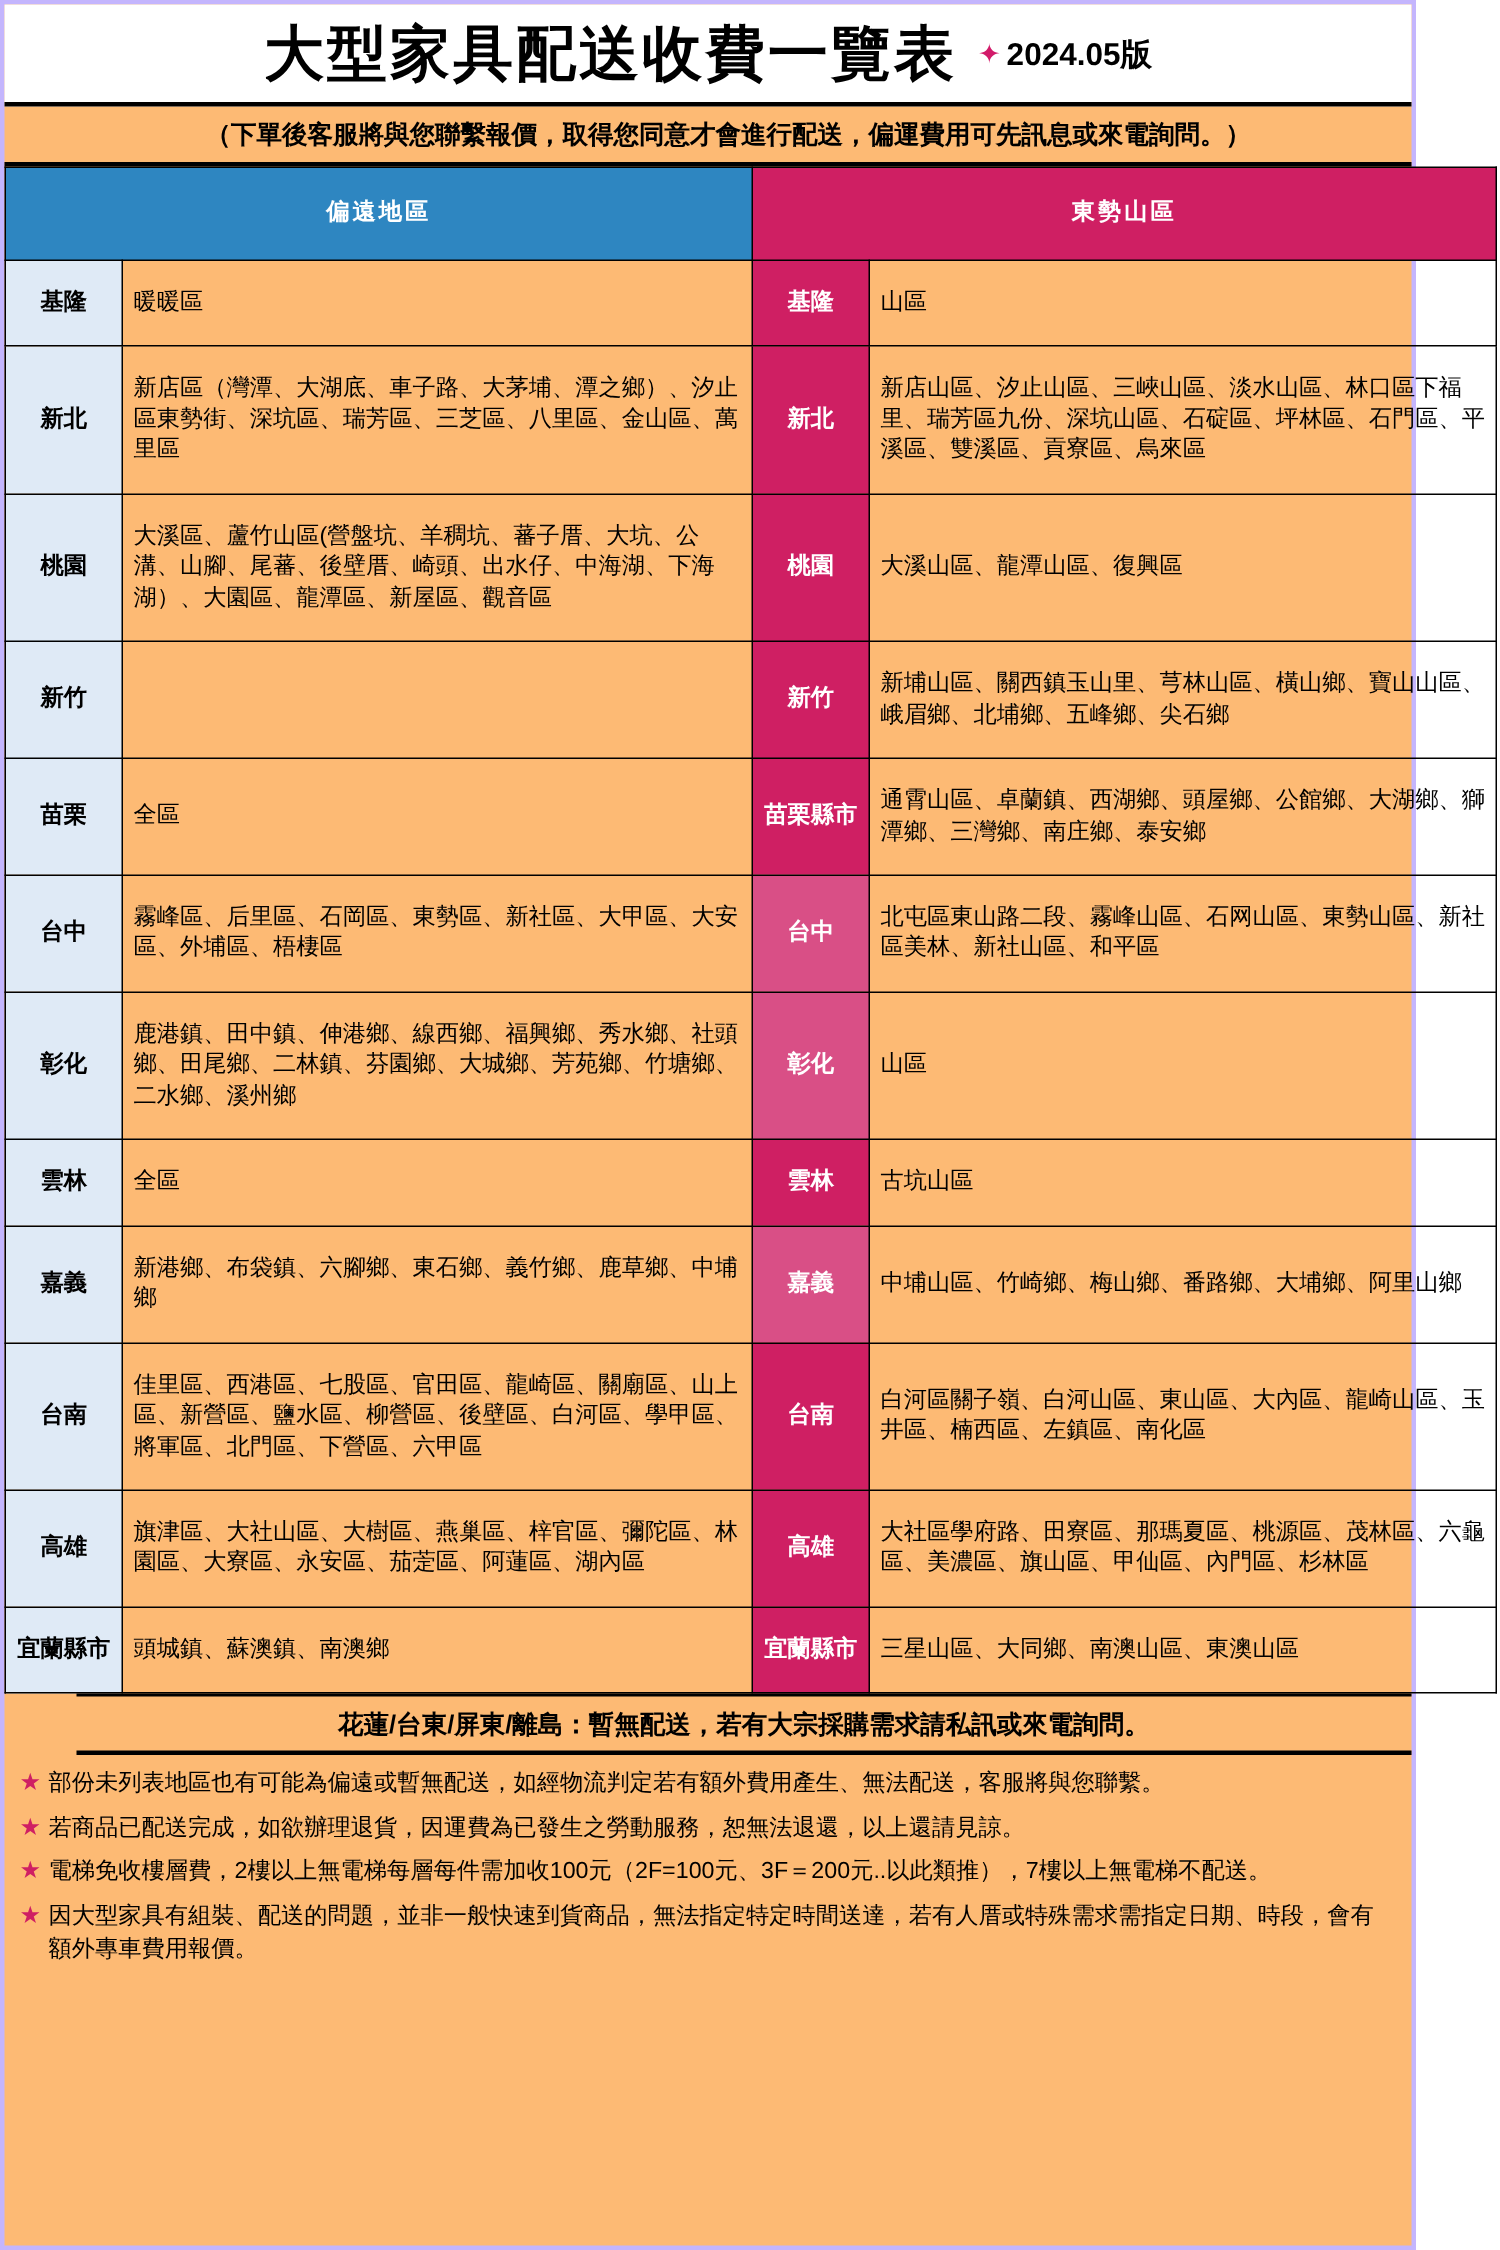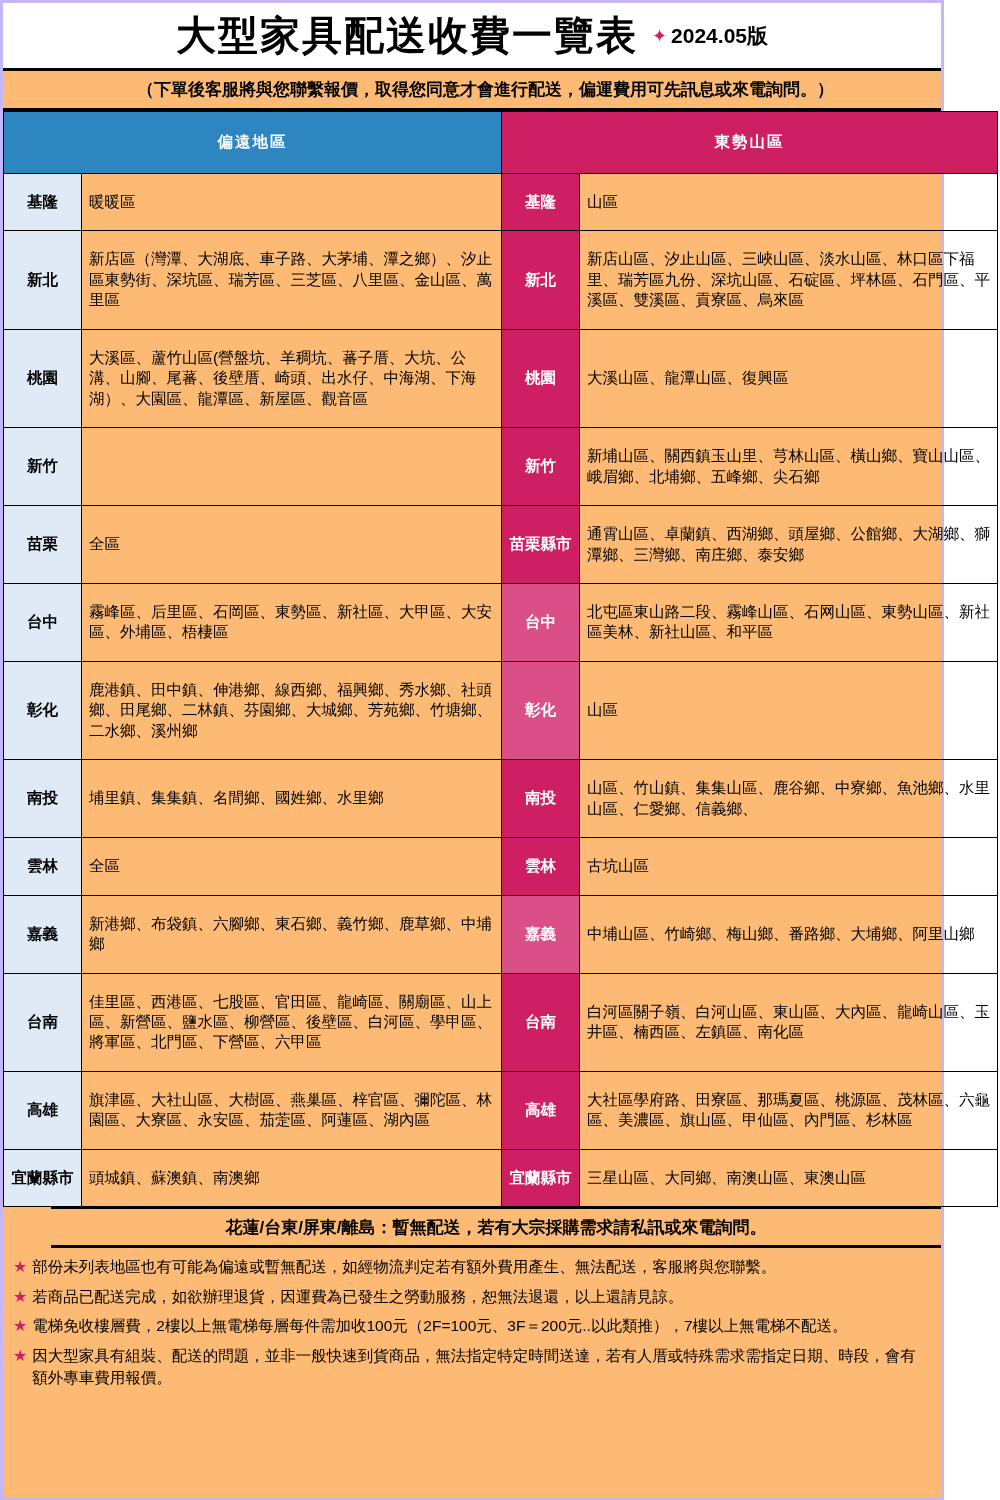--- a/index.html
+++ b/index.html
@@ -218,26 +218,20 @@
         <td class="region-pink soft">台中</td>
         <td class="cell-text">北屯區東山路二段、霧峰山區、石网山區、東勢山區、新社區美林、新社山區、和平區</td>
       </tr>
       <tr>
         <td class="region-blue">彰化</td>
         <td class="cell-text underline">鹿港鎮、田中鎮、伸港鄉、線西鄉、福興鄉、秀水鄉、社頭鄉、田尾鄉、二林鎮、芬園鄉、大城鄉、芳苑鄉、竹塘鄉、二水鄉、溪州鄉</td>
         <td class="region-pink soft">彰化</td>
         <td class="cell-text">山區</td>
       </tr>
       <tr>
-        <td class="region-blue">南投</td>
-        <td class="cell-text">埔里鎮、集集鎮、名間鄉、國姓鄉、水里鄉</td>
-        <td class="region-pink">南投</td>
-        <td class="cell-text">山區、竹山鎮、集集山區、鹿谷鄉、中寮鄉、魚池鄉、水里山區、仁愛鄉、信義鄉、</td>
-      </tr>
-      <tr>
         <td class="region-blue">雲林</td>
         <td class="cell-text">全區</td>
         <td class="region-pink">雲林</td>
         <td class="cell-text">古坑山區</td>
       </tr>
       <tr>
         <td class="region-blue">嘉義</td>
         <td class="cell-text underline">新港鄉、布袋鎮、六腳鄉、東石鄉、義竹鄉、鹿草鄉、中埔鄉</td>
         <td class="region-pink soft">嘉義</td>
         <td class="cell-text">中埔山區、竹崎鄉、梅山鄉、番路鄉、大埔鄉、阿里山鄉</td>

